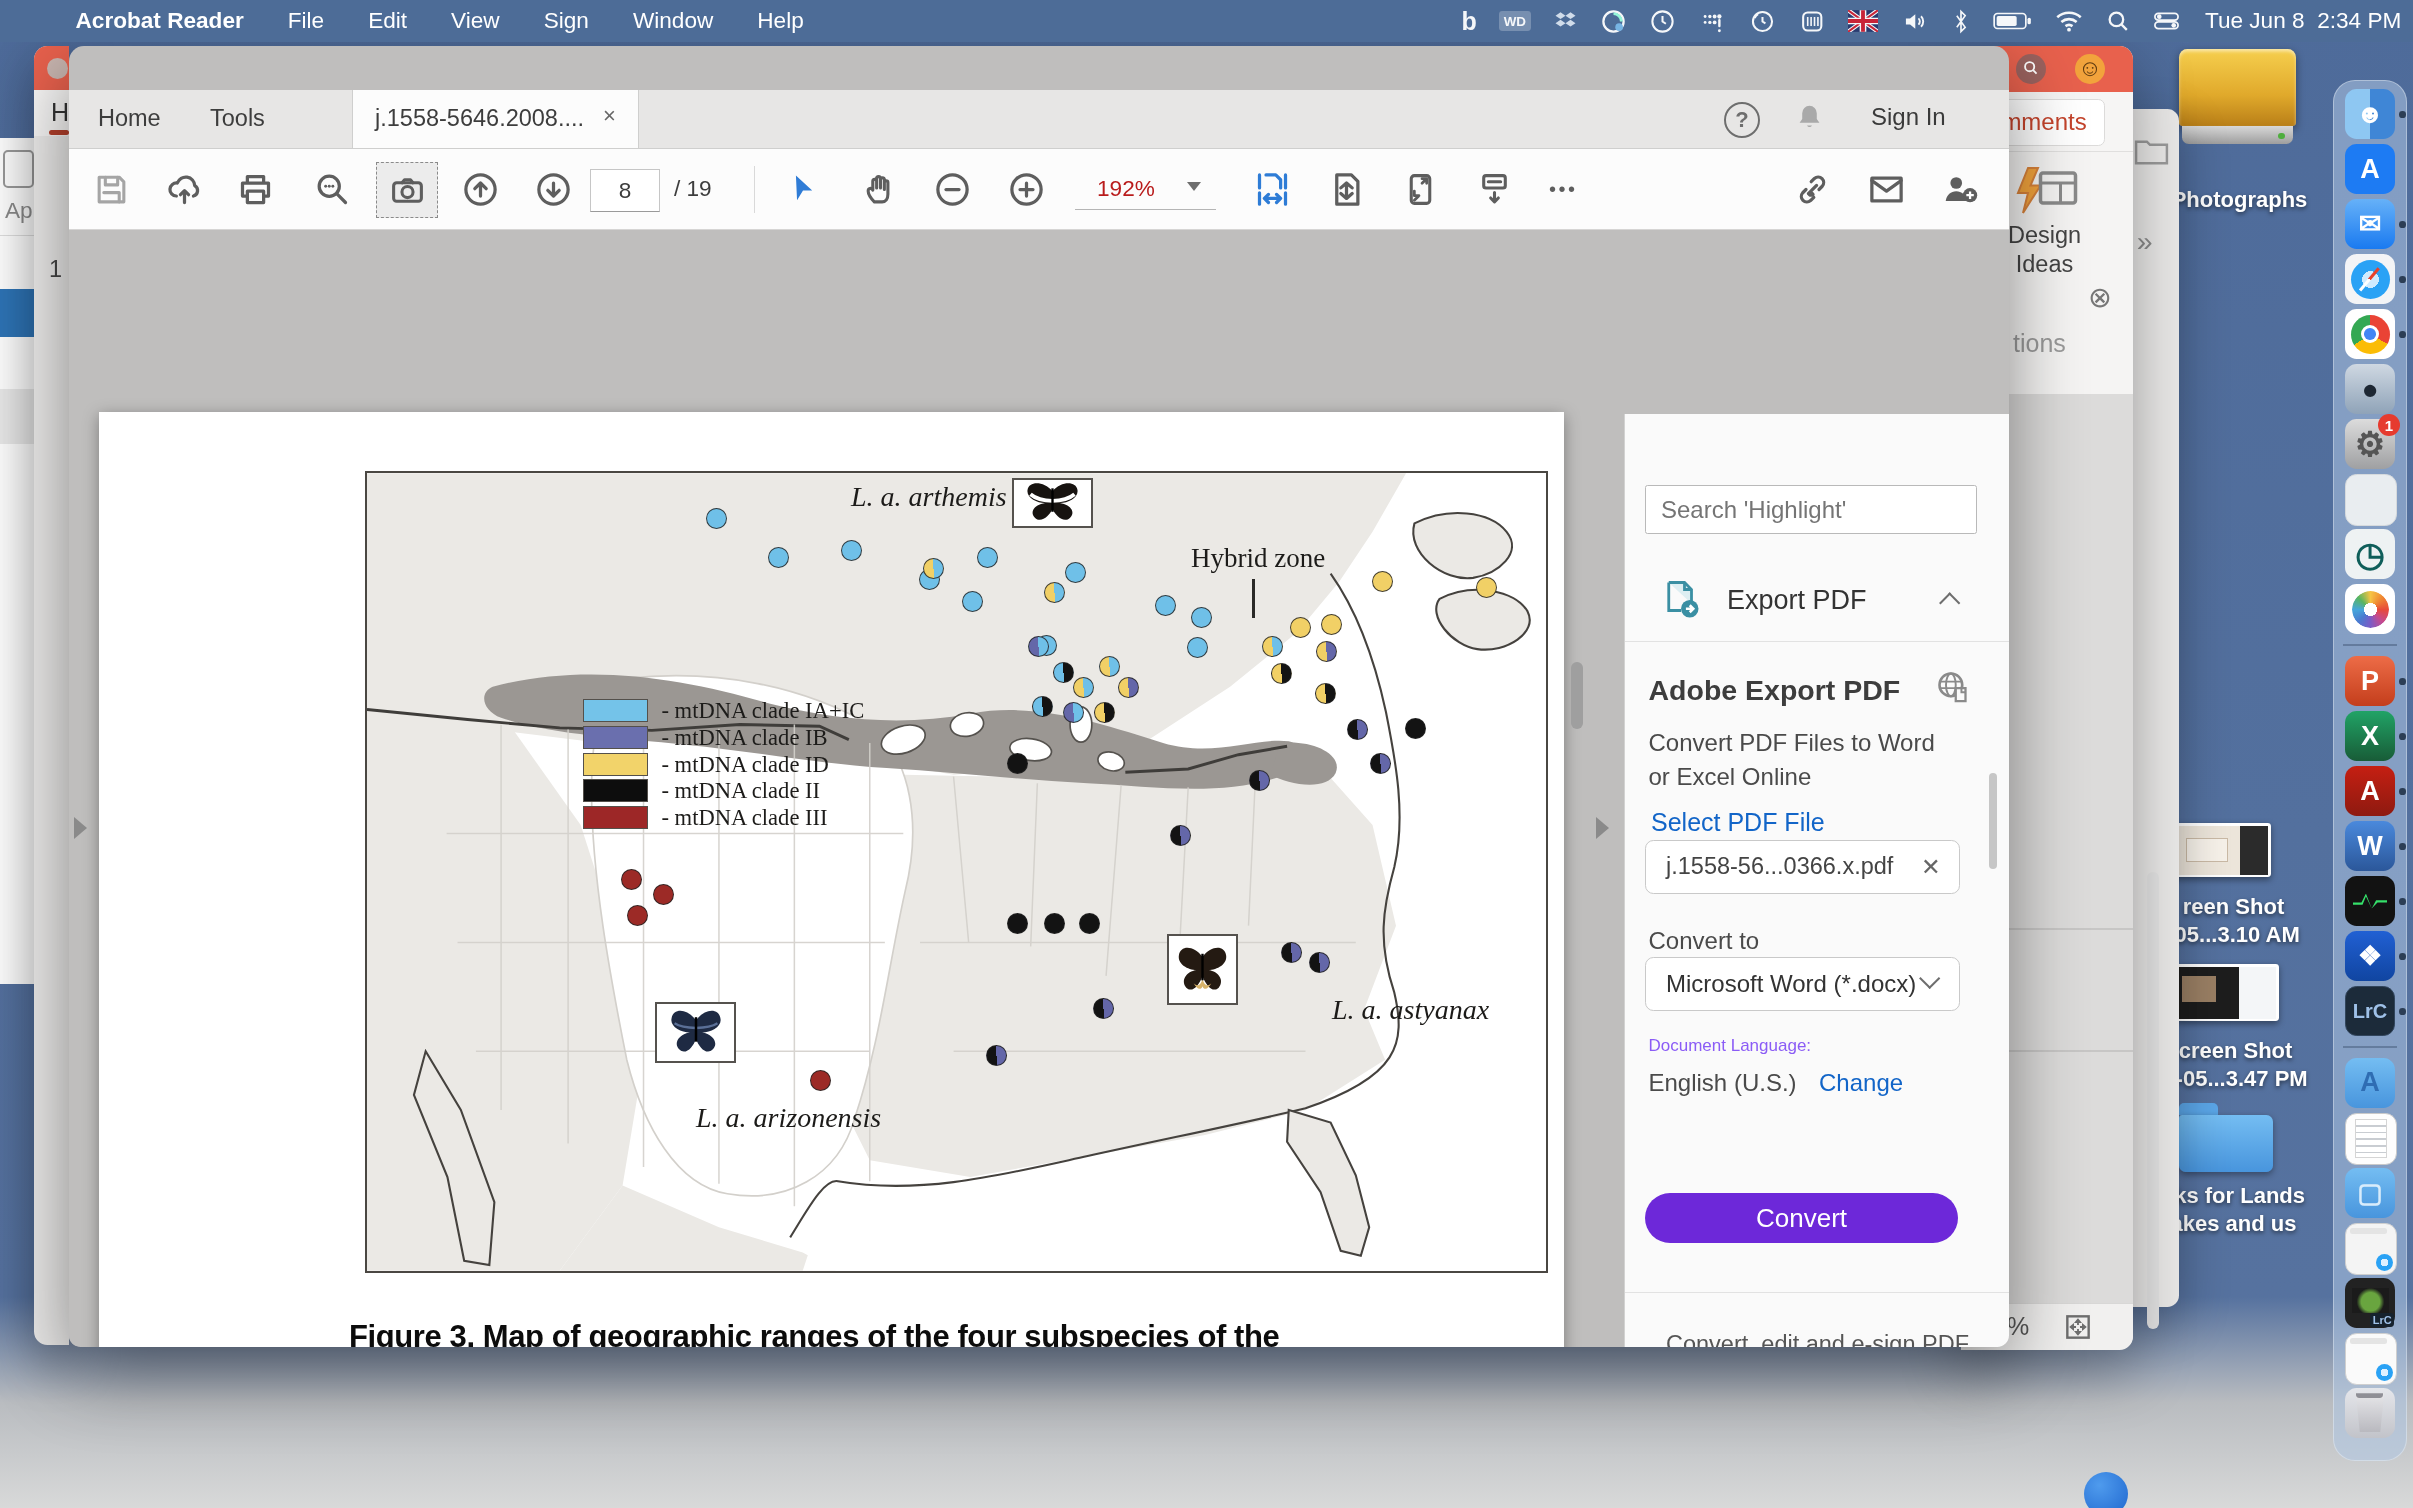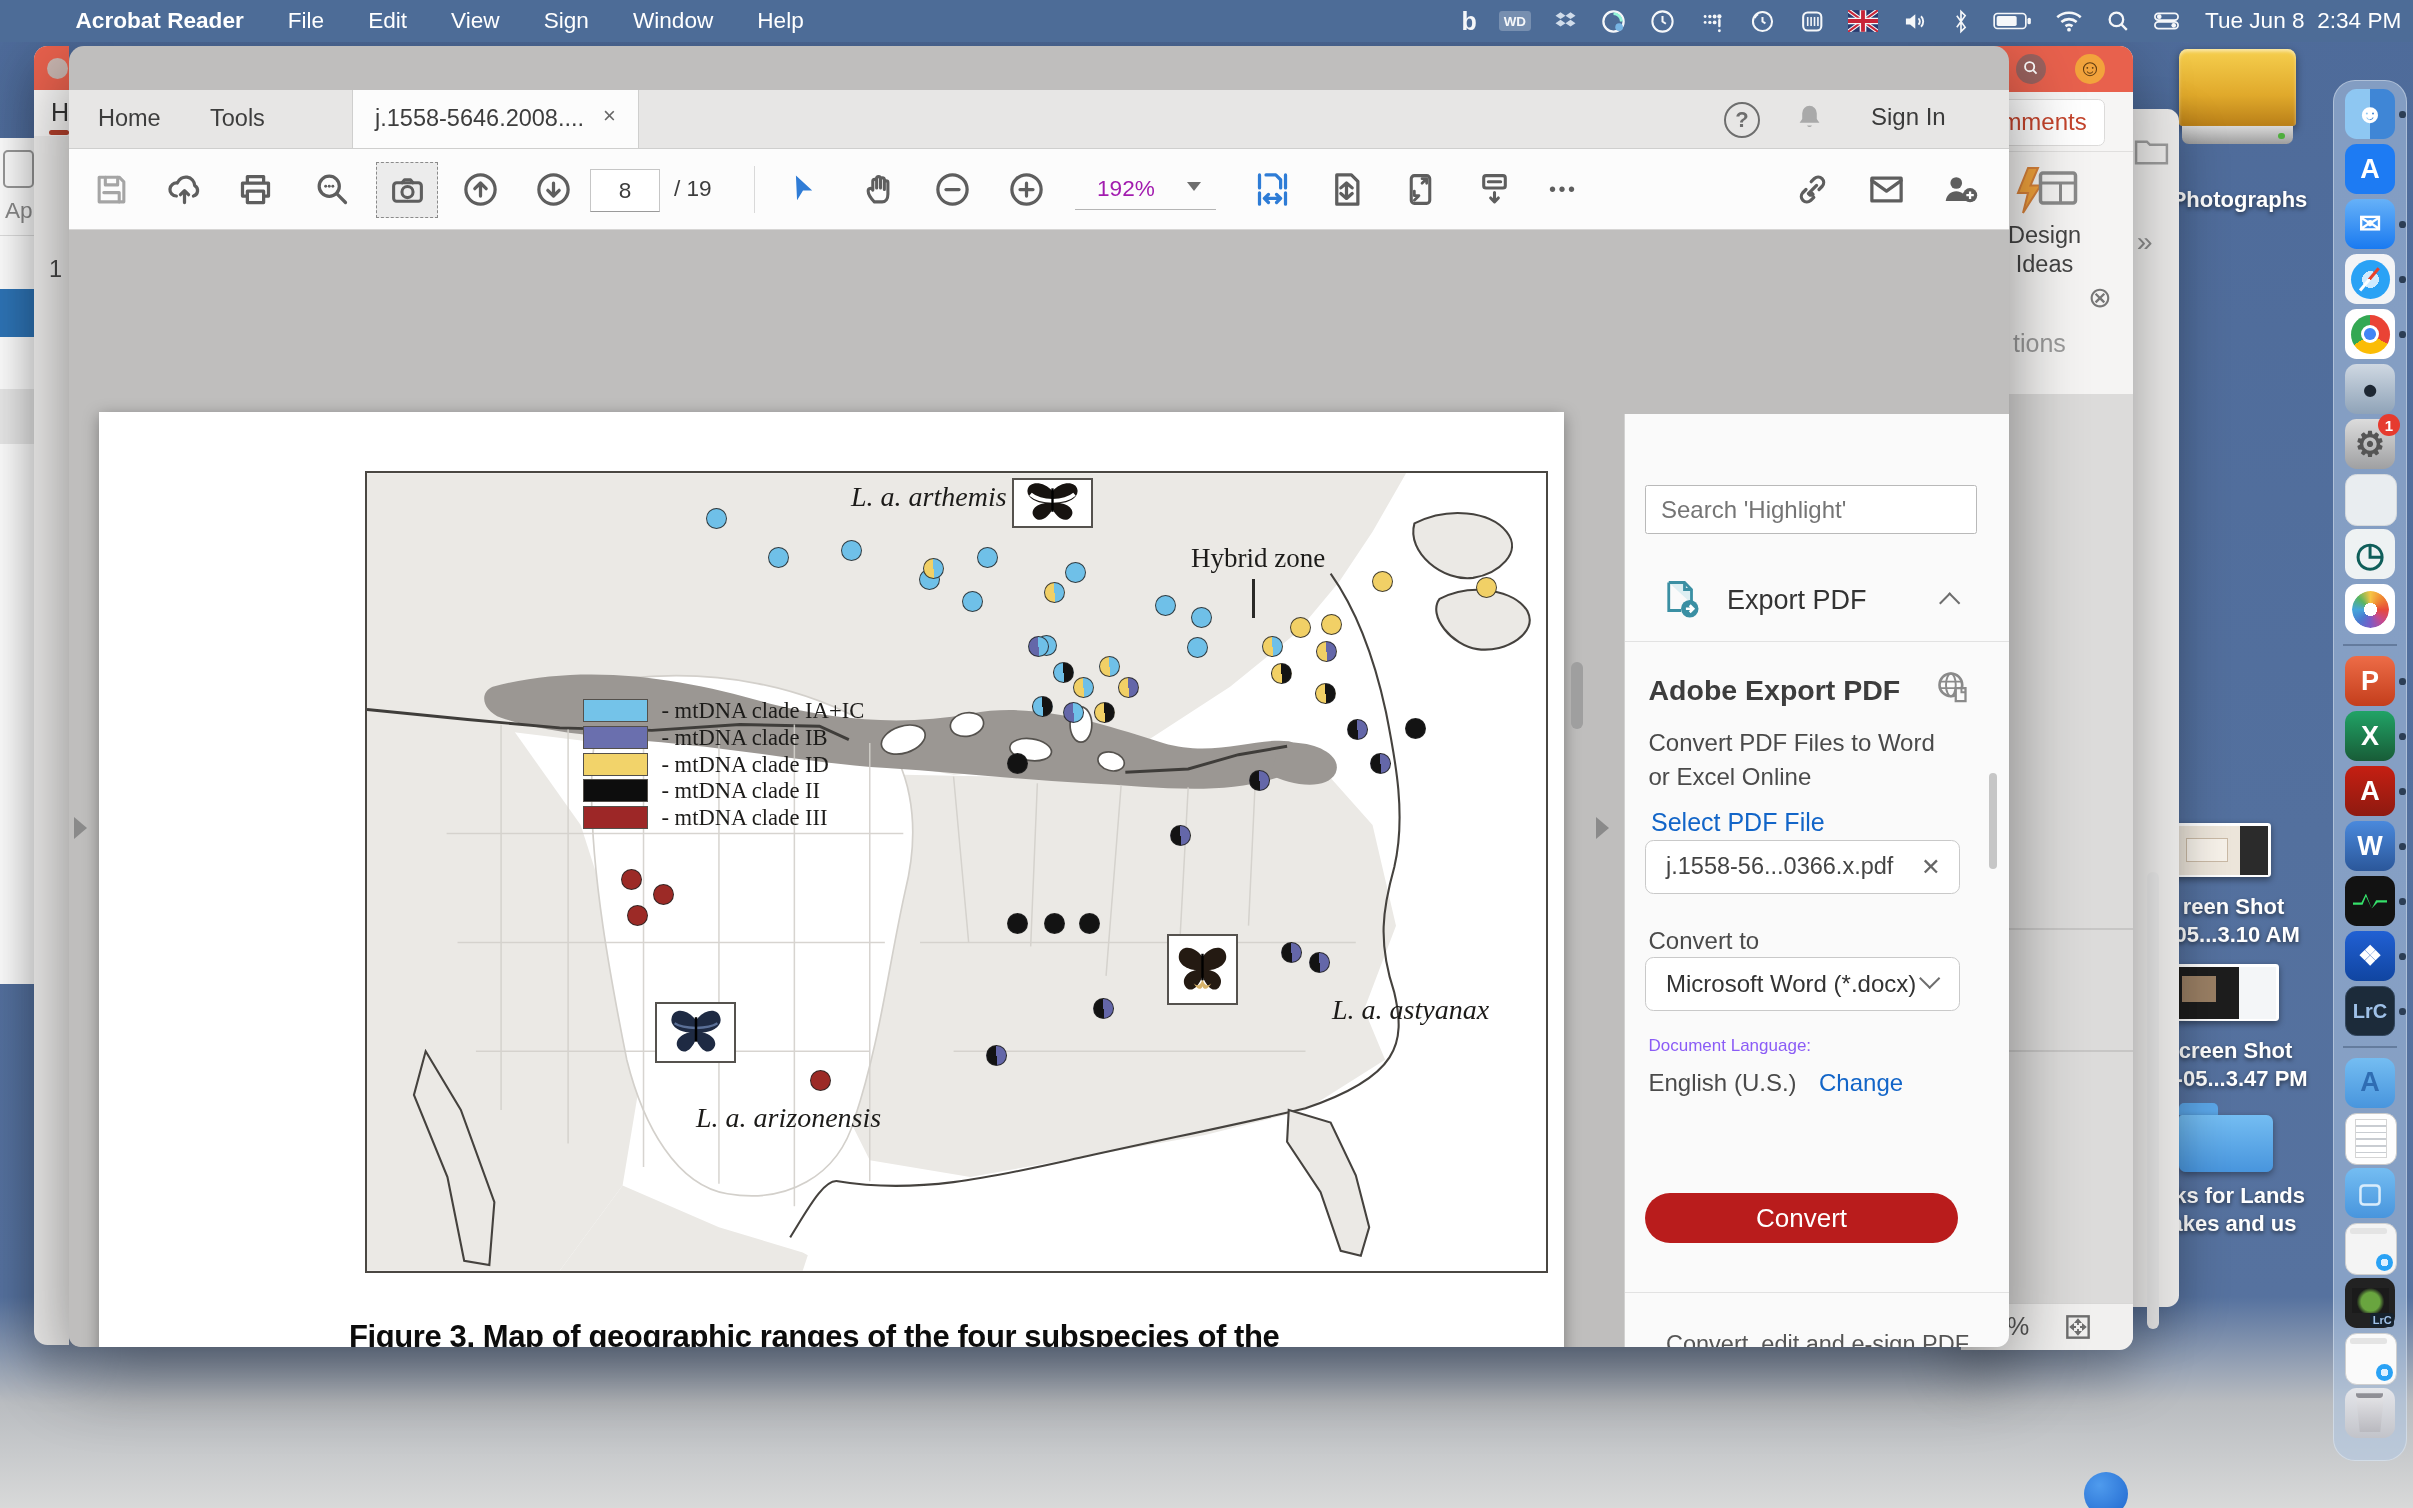--- a/index.html
+++ b/index.html
@@ -362,21 +362,21 @@
           <path d="M8 12h8"></path>
         </svg>
       </div>
     <div class="ti" style="left:937px;">
         <svg class="ic" width="39" height="39" viewBox="0 0 24 24">
           <circle cx="12" cy="12" r="9"></circle>
           <path d="M8 12h8M12 8v8"></path>
         </svg>
       </div>
     <div class="abs" style="left:1006px;top:20px;width:141px;height:40px;border-bottom:1.7px solid #b5b5b5;">
-      <span style="position:absolute;left:22px;top:6.7px;font-size:22.6px;color:#a21caf;">192%</span>
+      <span style="position:absolute;left:22px;top:6.7px;font-size:22.6px;color:#b91c1c;">192%</span>
       <span style="position:absolute;right:15px;top:13.4px;width:0;height:0;border-left:7.5px solid transparent;border-right:7.5px solid transparent;border-top:9.2px solid #6e6e6e;"></span>
     </div>
     <div class="ti" style="left:1183px;">
         <svg width="39" height="39" viewBox="0 0 24 24" style="stroke:#2e7cd6;fill:none;stroke-width:2;stroke-linecap:round;stroke-linejoin:round;">
           <path d="M4 3v8M4 14v7M20 3v8M20 14v7"></path>
           <path d="M7 17.5h10M9.5 15l-2.5 2.5L9.5 20M14.5 15l2.5 2.5-2.5 2.5"></path>
           <path d="M8 3h6l3 3v5"></path>
         </svg>
       </div>
     <div class="ti" style="left:1257px;">
@@ -618,21 +618,21 @@
         <span style="position:absolute;right:18.4px;top:11.7px;font-size:23.5px;color:#666;">✕</span>
       </div>
       <span class="abs" style="left:23.5px;top:513px;font-size:24px;color:#4a4a4a;">Convert to</span>
       <div class="abs" style="left:20px;top:543px;width:313px;height:52px;background:#fff;border:1.3px solid #c9c9c9;border-radius:8.4px;">
         <span style="position:absolute;left:20px;top:11.7px;font-size:24px;color:#333;">Microsoft Word (*.docx)</span>
         <span class="chev down" style="position:absolute;right:22px;top:13.4px;"></span>
       </div>
       <span class="abs" style="left:23.5px;top:622px;font-size:17px;color:#8b5cf6;">Document Language:</span>
       <span class="abs" style="left:23.5px;top:655px;font-size:24px;color:#4a4a4a;">English (U.S.)</span>
       <span class="abs blue" style="left:194px;top:655px;font-size:24px;">Change</span>
-      <div class="abs pill" style="left:20px;top:779px;width:313px;height:50px;background:#b91c1c;font-size:26px;">Convert</div>
+      <div class="abs pill" style="left:20px;top:779px;width:313px;height:50px;background:#6d28d9;font-size:26px;">Convert</div>
       <div class="abs" style="left:0;top:878px;width:385px;height:0.8px;background:#e2e2e2;"></div>
       <div class="abs" style="left:0;top:913px;width:385px;text-align:center;font-size:23.5px;color:#555;line-height:34px;">
         <div>Convert, edit and e-sign PDF</div>
       </div>
 
       <div class="abs" style="left:364px;top:359px;width:8.4px;height:96px;background:#c6c6c6;border-radius:4.2px;"></div>
     </div>
   </div>
 </div>
 

